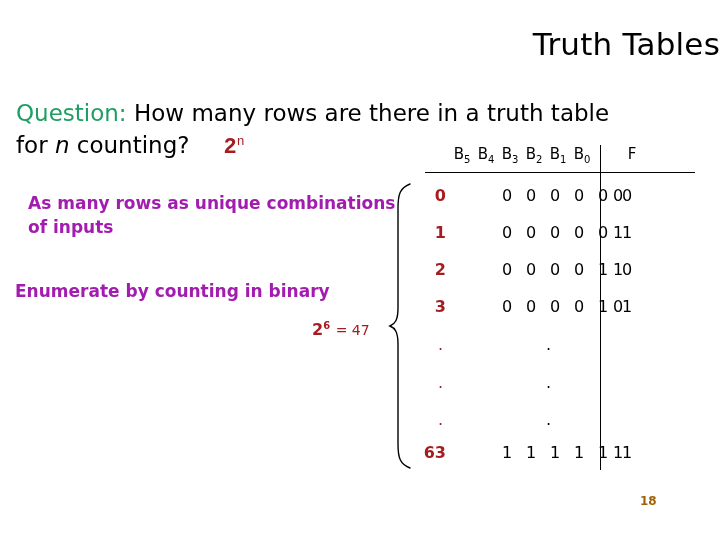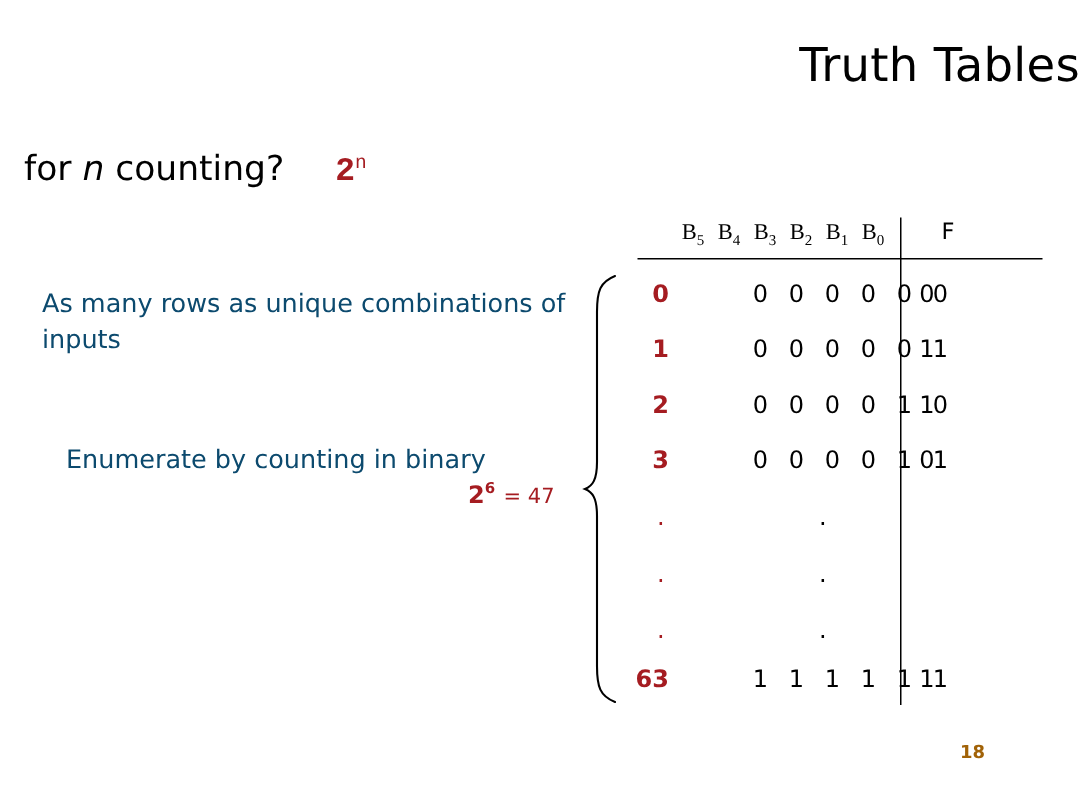--- a/index.html
+++ b/index.html
@@ -54,26 +54,27 @@
   .answer-pow sup {
     font-size: 13px;
     font-weight: 400;
     vertical-align: super;
     line-height: 0;
   }
 
   
   .note {
     position: absolute;
-    color: #0c4a6e;
+    color: #a21caf;
     font-size: 17px;
     line-height: 24px;
+    font-weight: bold;
   }
   .note-1 { top: 191px; left: 28px; width: 380px; }
-  .note-2 { top: 279px; left: 44px; width: 380px; white-space: nowrap; margin-top: 16px; }
+  .note-2 { top: 279px; left: 15px; width: 380px; white-space: nowrap; }
 
   .pow-eq {
     position: absolute;
     top: 320px;
     left: 312px;
     color: #a51c21;
     font-size: 16px;
     font-weight: 700;
     white-space: nowrap;
   }
@@ -106,21 +107,20 @@
     top: 5px;
     left: 40px;
     font-size: 15px;
     white-space: nowrap;
     color: #000000;
   }
   .tt-header .bcol {
     display: inline-block;
     width: 24px;
     text-align: center;
-    font-family: Liberation Serif, serif;
   }
   .tt-header sub {
     font-size: 10px;
     vertical-align: sub;
     line-height: 0;
   }
   .tt-header .fcol {
     display: inline-block;
     width: 24px;
     text-align: center;
@@ -204,20 +204,23 @@
     font-weight: 700;
     color: #a16207;
   }
 </style>
 </head>
 <body>
 
 <div class="slide-title">Truth Tables</div>
 
 <div class="question-block">
+  <div class="question-line1">
+    <span class="q-label">Question:</span><span class="q-text">&nbsp;</span><span class="q-text">How many rows are there in a truth table</span>
+  </div>
   <div class="question-line2">
     <span class="q-text">for</span><span class="q-text">&nbsp;</span><span class="q-text var-n">n</span><span class="q-text">&nbsp;</span><span class="q-text">counting?</span><span class="answer-pow"><span>2</span><sup>n</sup></span>
   </div>
 </div>
 
 <div class="note note-1">As many rows as unique combinations of inputs</div>
 
 <div class="note note-2">Enumerate by counting in binary</div>
 
 <div class="pow-eq">

